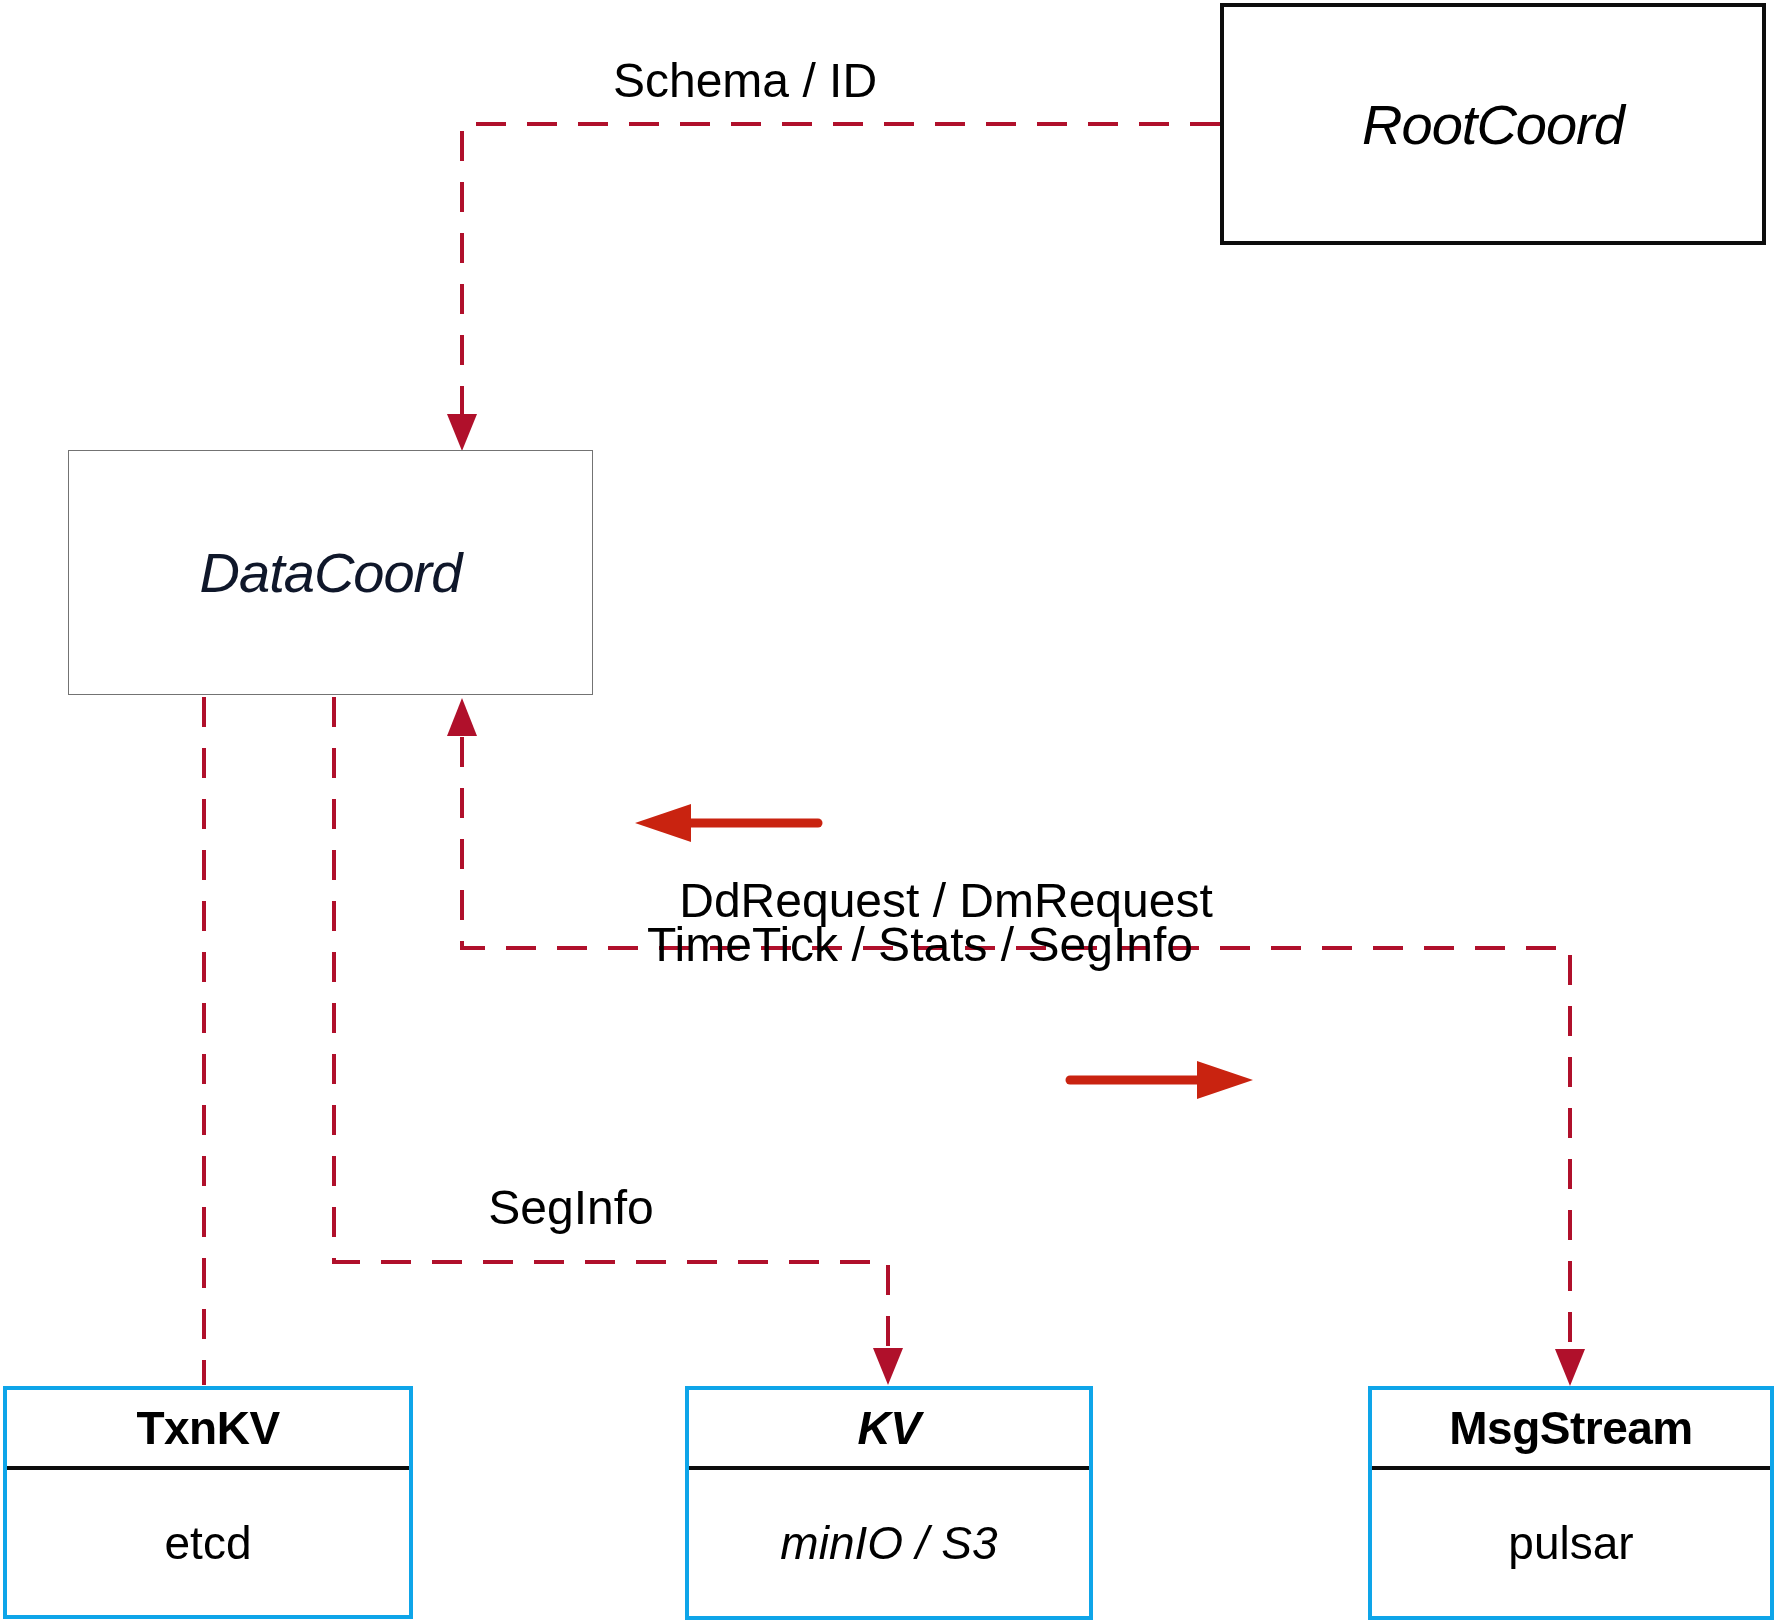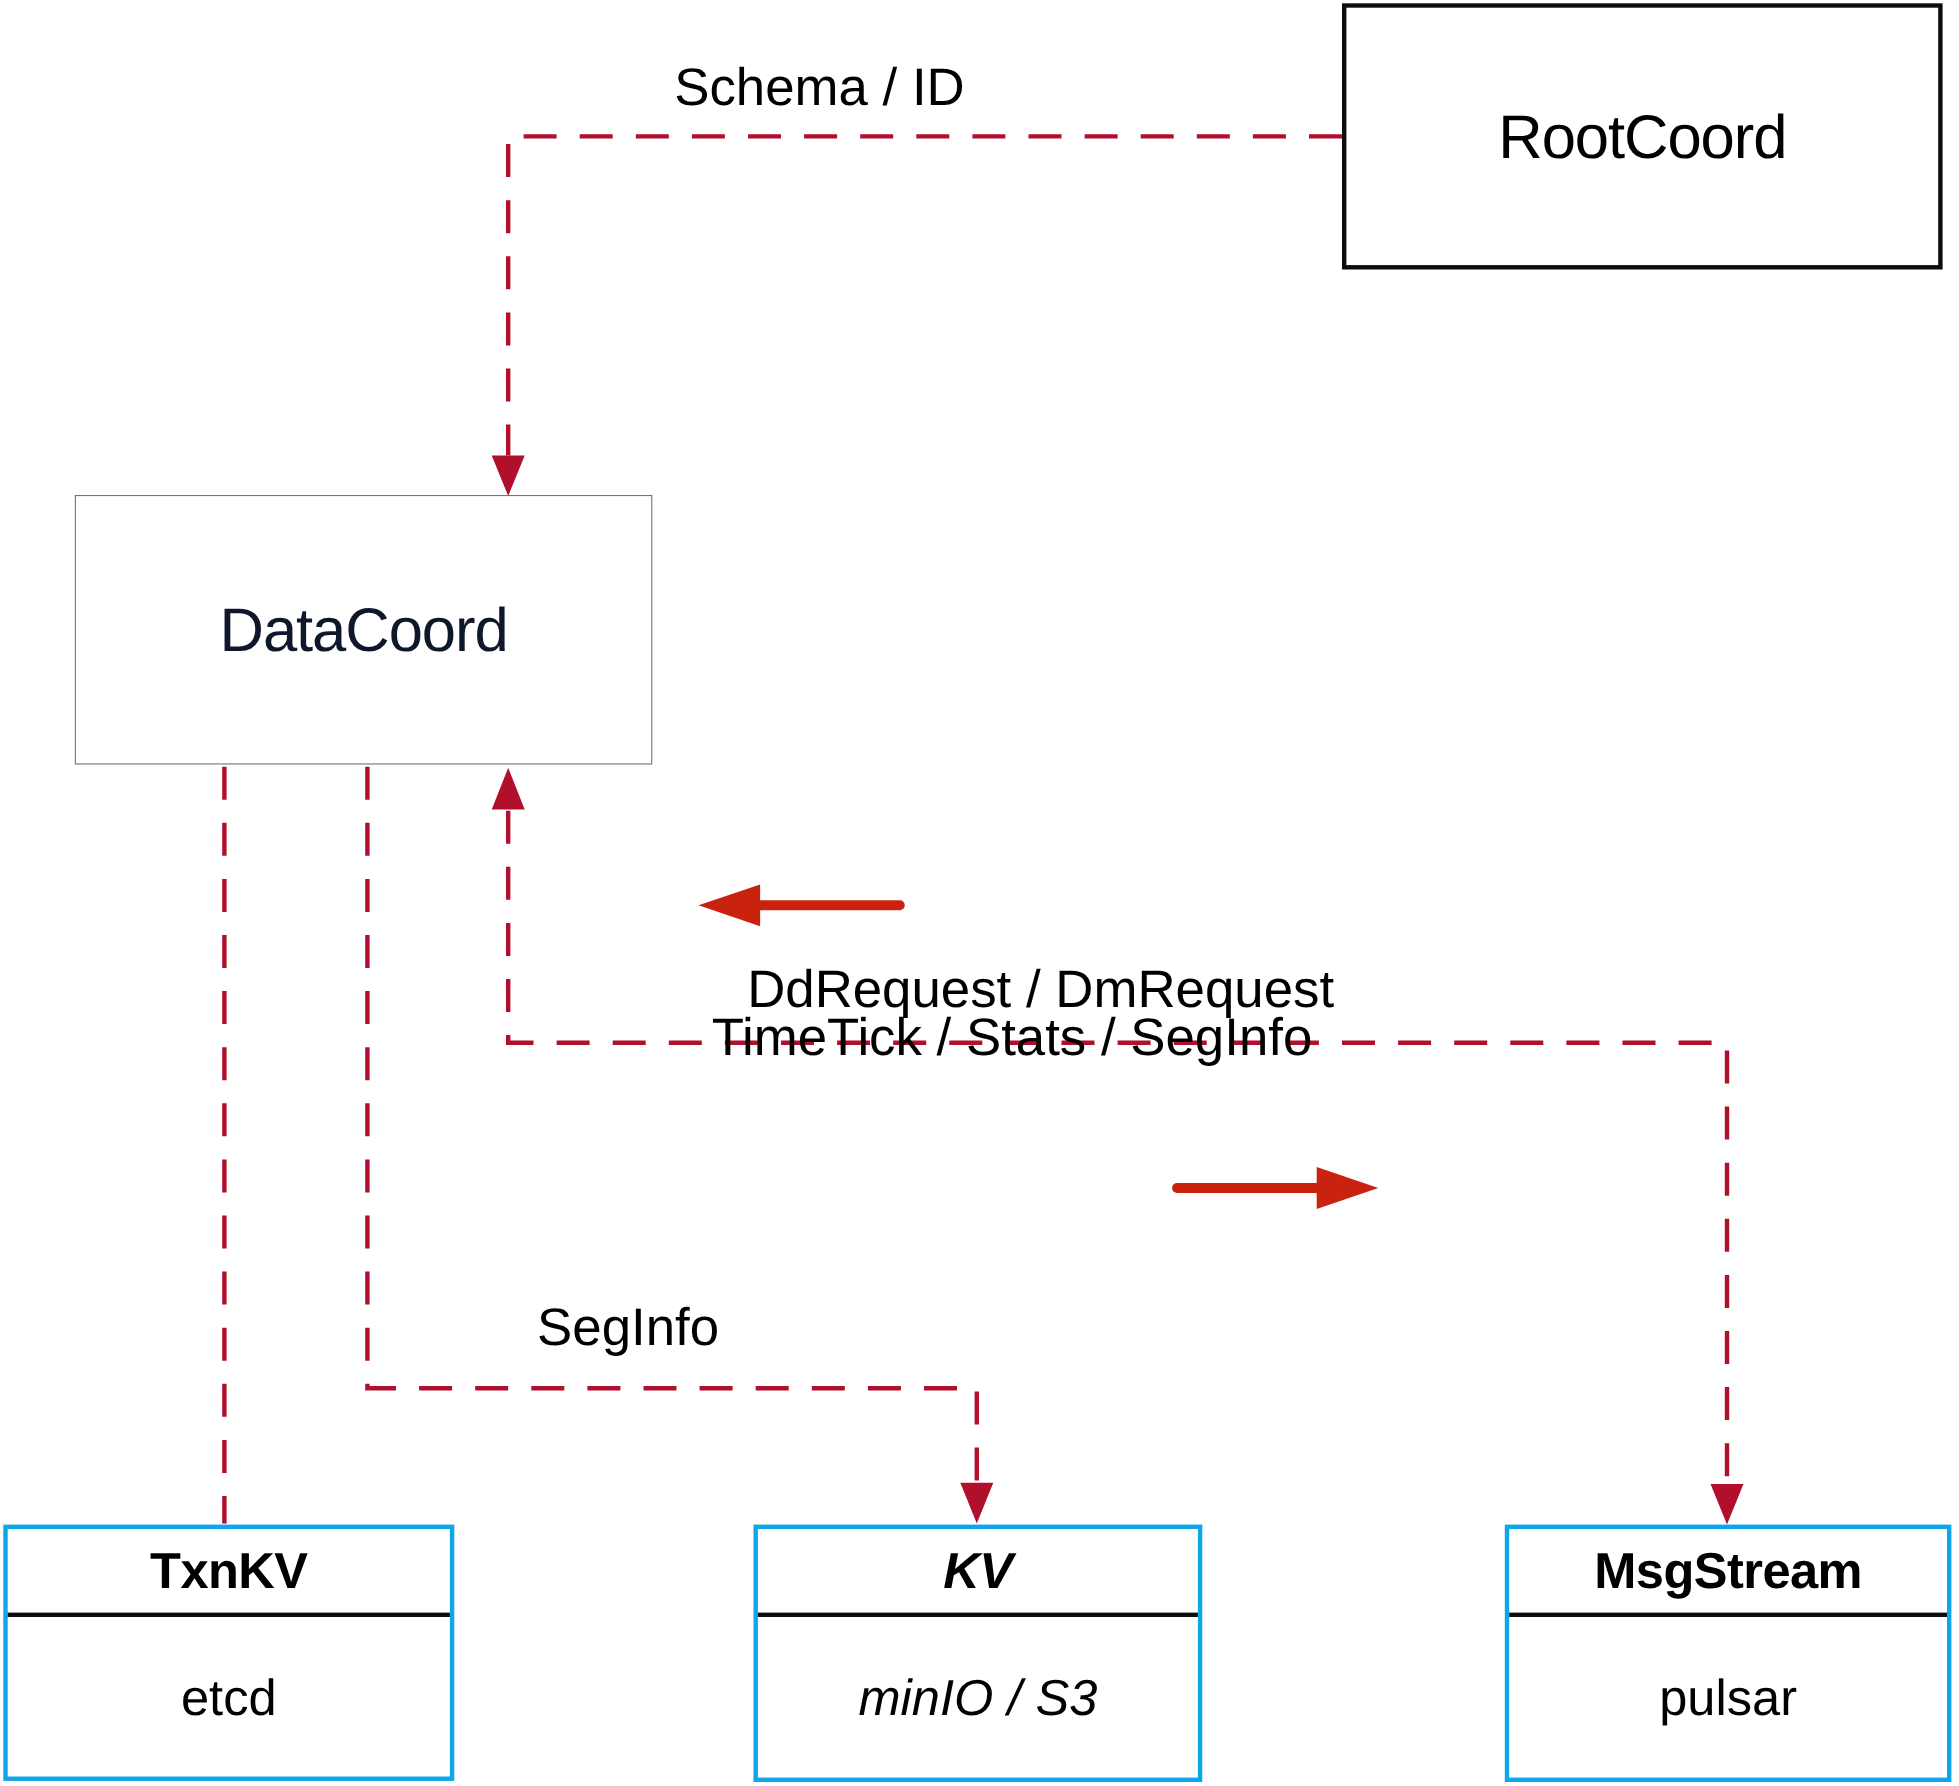--- a/index.html
+++ b/index.html
@@ -25,20 +25,21 @@
     pointer-events: none;
   }
   .node {
     position: absolute;
     box-sizing: border-box;
     background: #ffffff;
     display: flex;
     align-items: center;
     justify-content: center;
     text-align: center;
+    font-style: italic;
   }
   .node-simple {
     font-size: 56px;
     letter-spacing: -1px;
   }
   .rootcoord {
     left: 1220px; top: 3px;
     width: 546px; height: 242px;
     border: 4px solid #0d0d0d;
     color: #000000;

